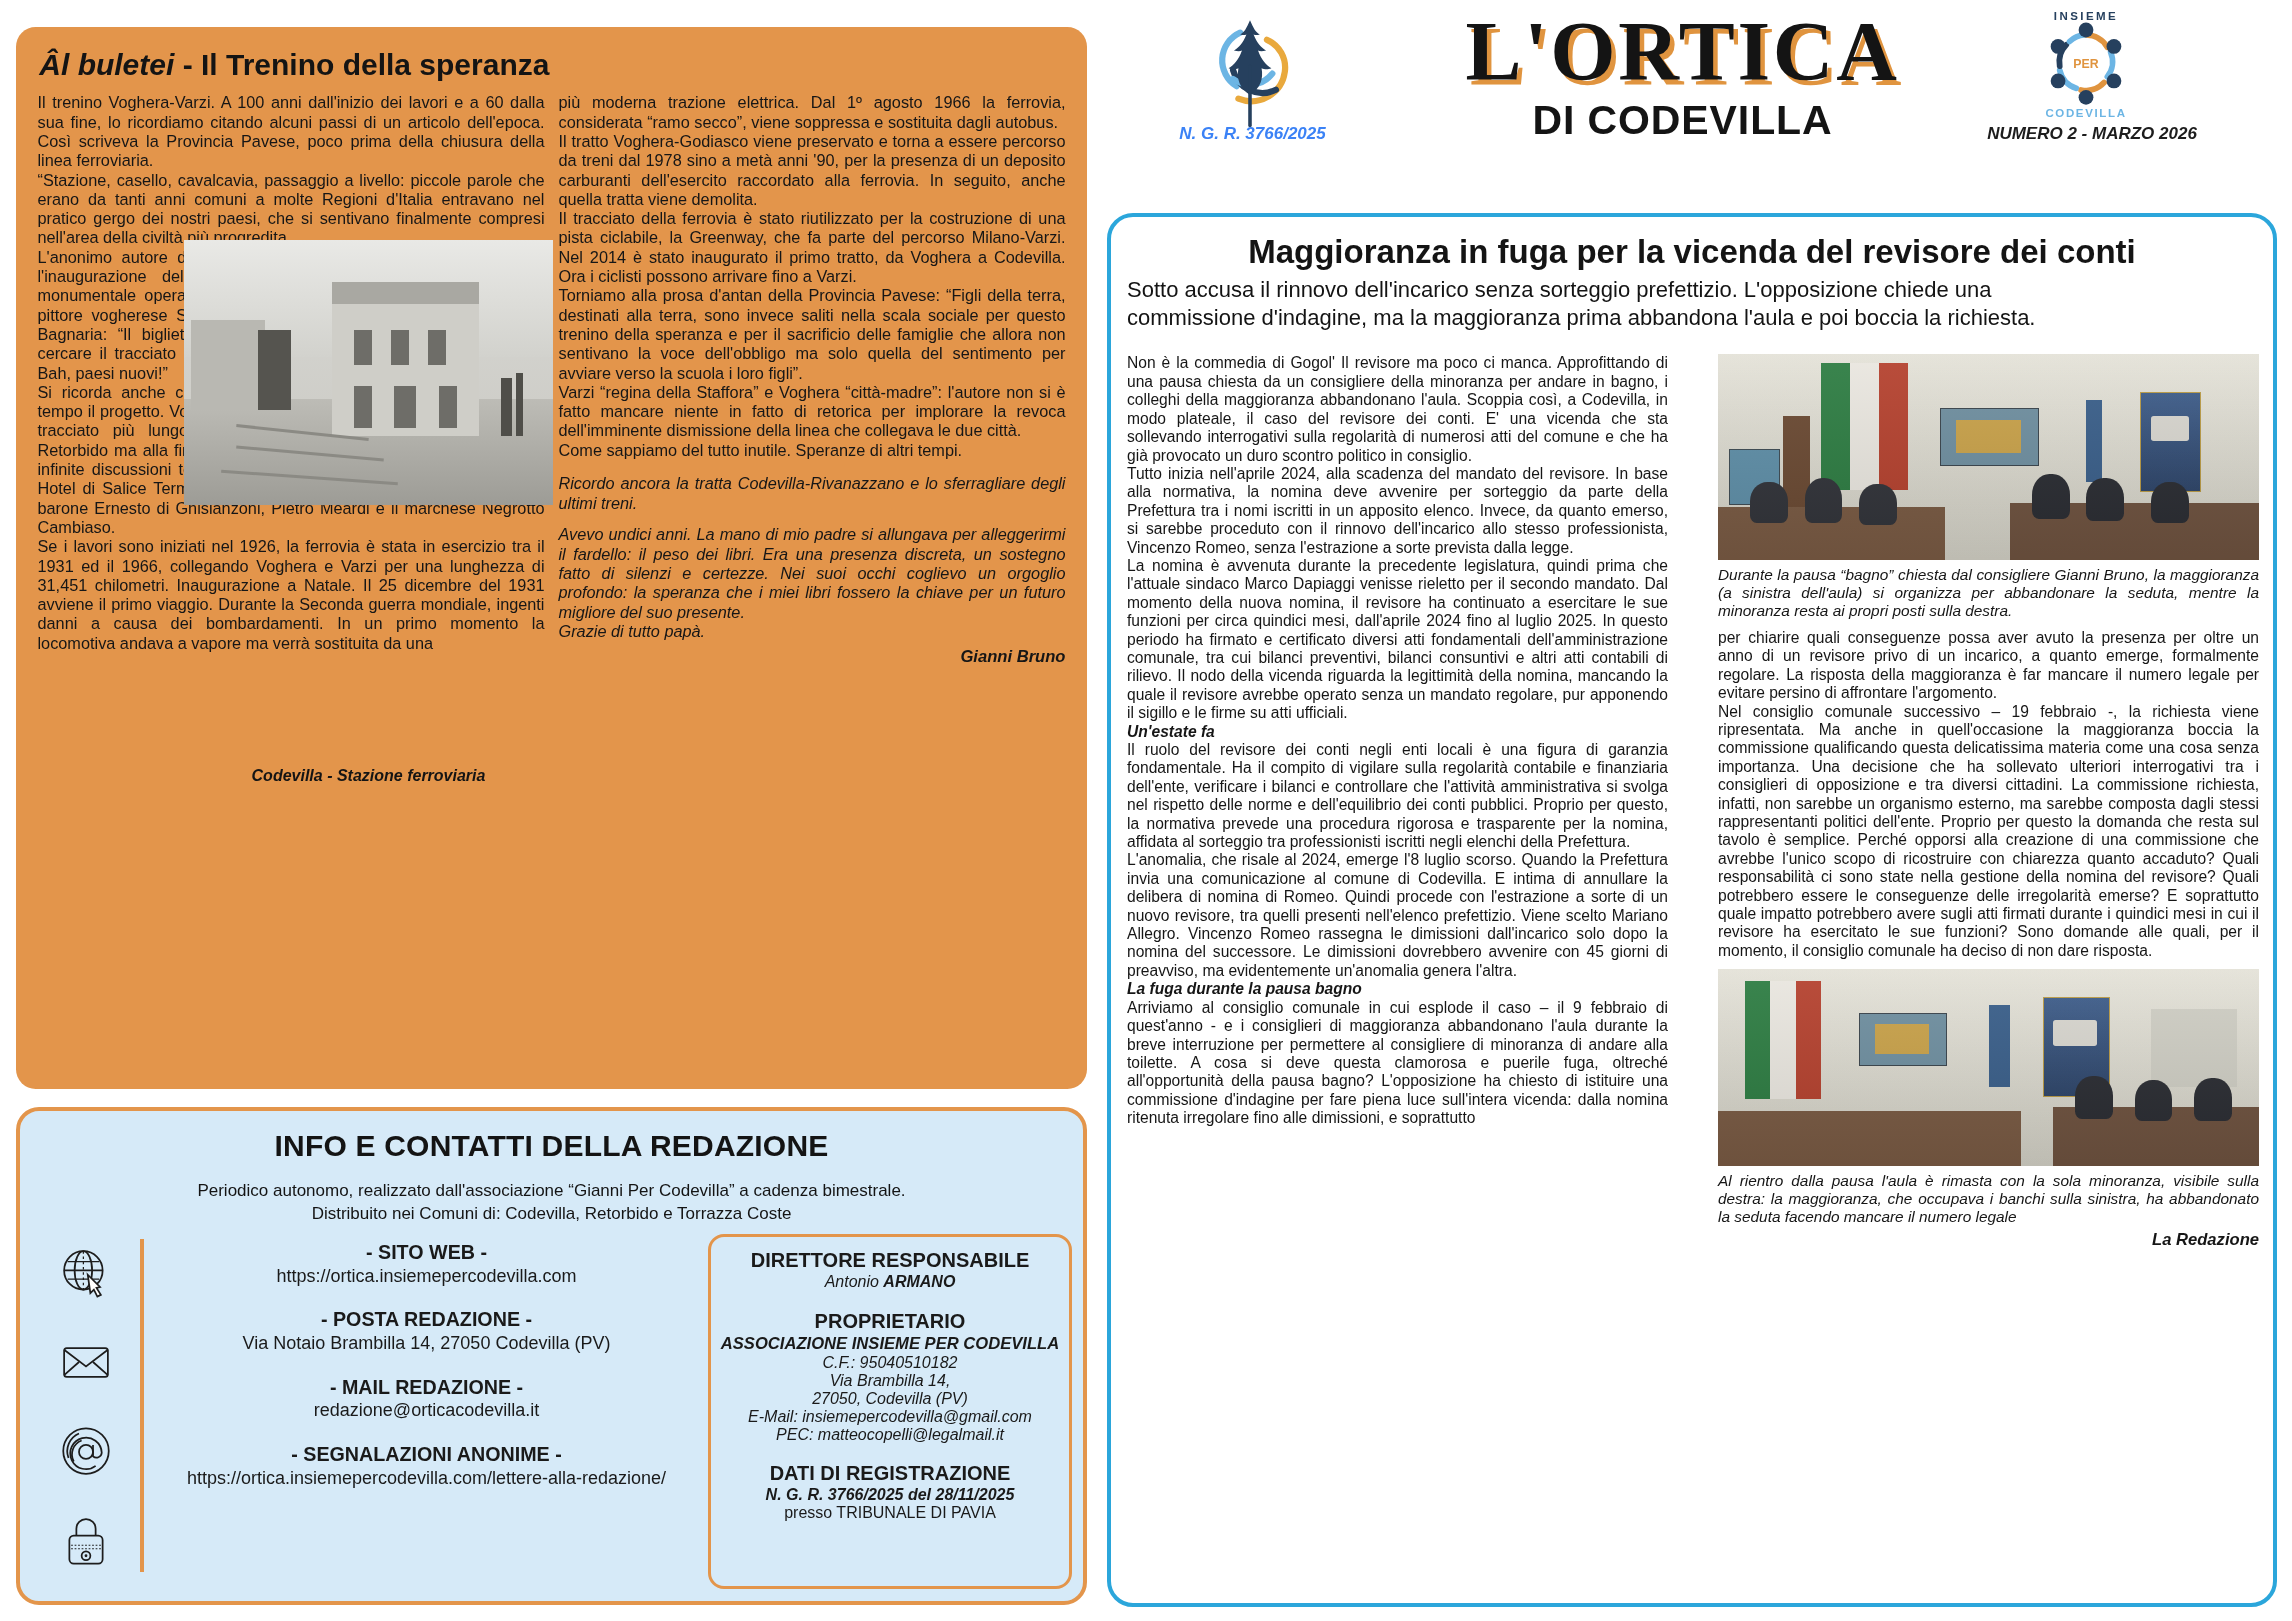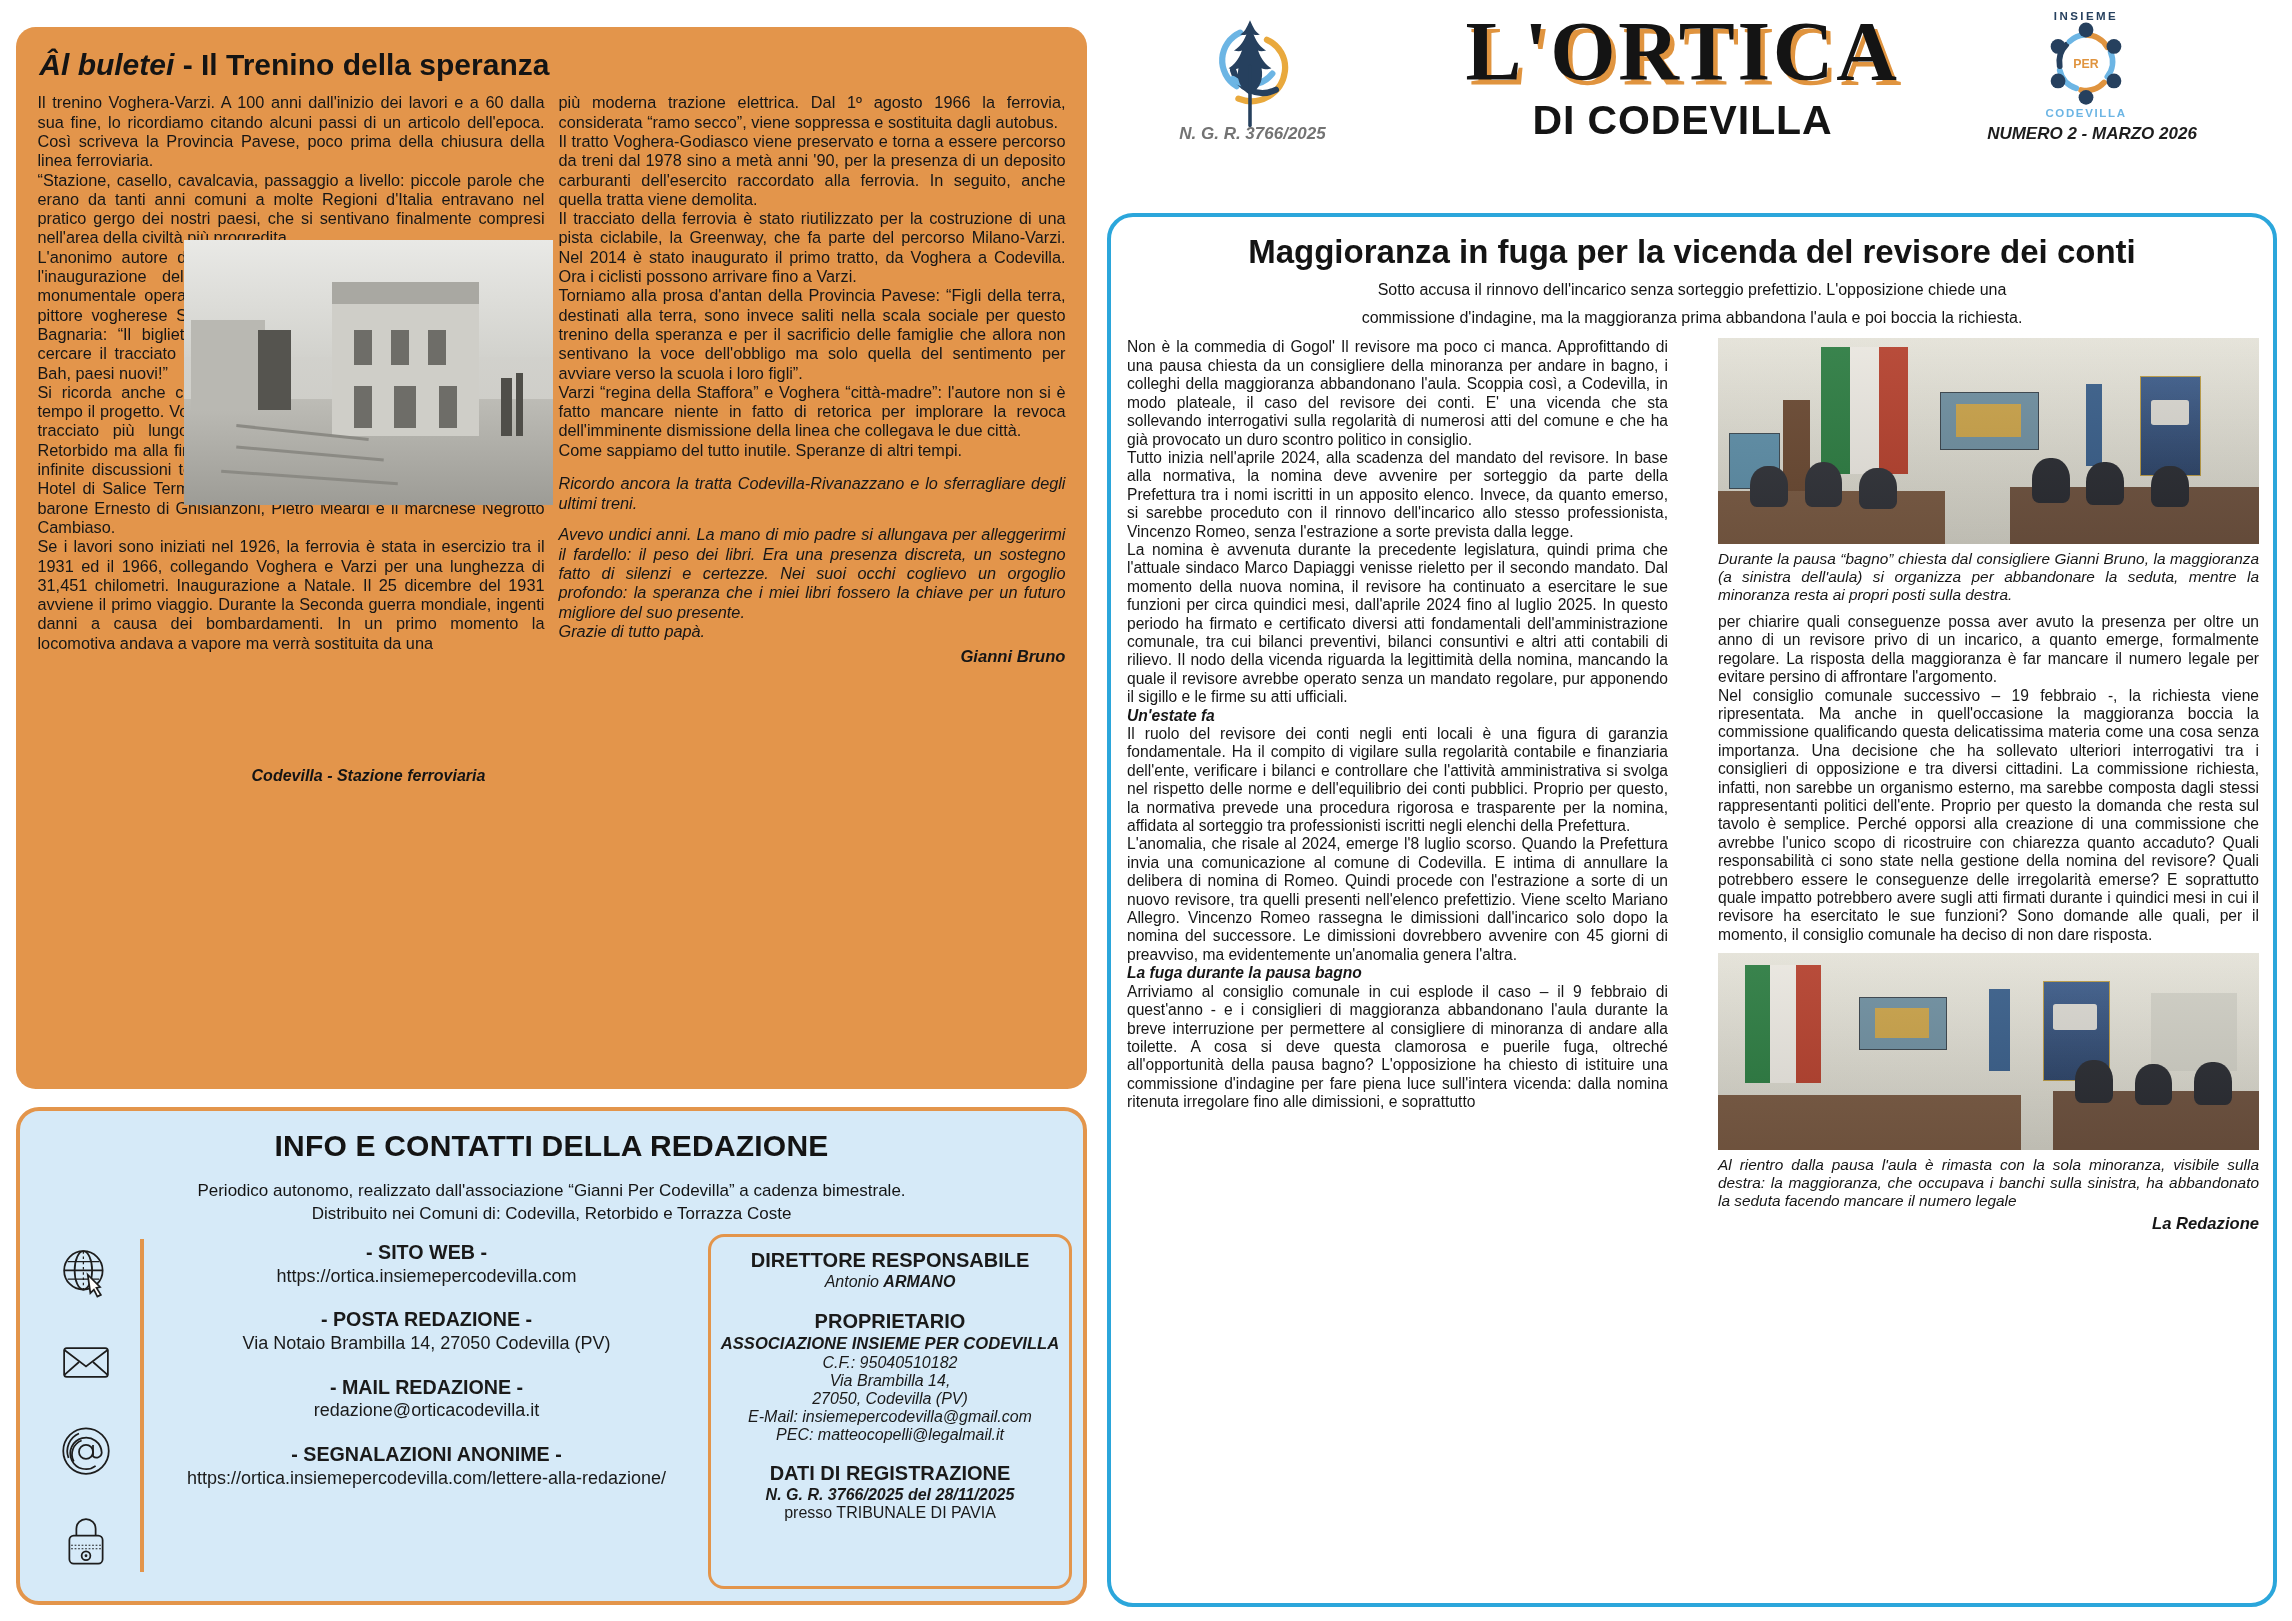--- a/index.html
+++ b/index.html
@@ -70,39 +70,39 @@
   .r-h{font-size:20px;font-weight:bold;margin:3.6px 0 0.9px;}
   .r-i{font-size:16px;font-style:italic;margin:0;}
   .r-i b{font-weight:bold;}
   .r-n{font-size:16px;margin:0;}
   .gap{height:15px;}
 
   
   #masthead{left:1111px;top:0px;width:1173px;height:179px;}
   #leaf-wrap{position:absolute;left:81px;top:12.5px;width:116px;height:107px;}
   #ngr{position:absolute;left:43px;top:124px;width:197px;text-align:center;
-       font-size:17px;font-style:italic;font-weight:600;color:#737373;}
+       font-size:17px;font-style:italic;font-weight:600;color:#3b82f6;}
   #ortica{position:absolute;left:258px;top:7.2px;width:627px;text-align:center;
        font-family:"Liberation Serif",serif;font-size:84px;font-weight:bold;
        letter-spacing:2.7px;color:#141414;line-height:90px;
        text-shadow:4.5px 4.5px 0 #e0943f;}
   #codevilla{position:absolute;left:258px;top:97px;width:627px;text-align:center;
        font-size:41px;font-weight:bold;letter-spacing:0.9px;color:#141414;}
   #circ-wrap{position:absolute;left:915px;top:7.2px;width:120px;height:115px;}
   #numero{position:absolute;left:851px;top:124px;width:260px;text-align:center;
        font-size:17px;font-style:italic;font-weight:600;color:#1d1d1d;}
 
   
   #right-article{
     left:1107px;top:213px;width:1170px;height:1394px;
     background:#ffffff;border:4.5px solid #2ba6db;border-radius:26px;
     box-sizing:border-box;padding:12.5px 16px 9px 16px;
   }
   #r-head{font-size:33px;line-height:38px;font-weight:bold;text-align:center;color:#141414;margin:3.6px 0 5.4px;}
-  #r-sub{font-size:16px;line-height:28px;text-align:center;color:#141414;margin:0 0 6px;}
+  #r-sub{font-size:22px;line-height:28px;text-align:left;color:#141414;margin:0 0 22px;}
   #r-cols{position:relative;height:1279px;}
   .rcol{position:absolute;top:0;width:541px;font-size:15.6px;line-height:18.4px;color:#161616;}
   .rcol.a{left:0;}
   .rcol.b{left:591px;}
   .rcol p{margin:0;}
   .kh{font-weight:bold;font-style:italic;display:block;margin:0;}
   .sig2{font-weight:bold;font-style:italic;text-align:right;display:block;margin-top:5.4px;font-size:16.6px;}
 
   
   .cphoto{position:absolute;overflow:hidden;background:#cfd3cf;}

